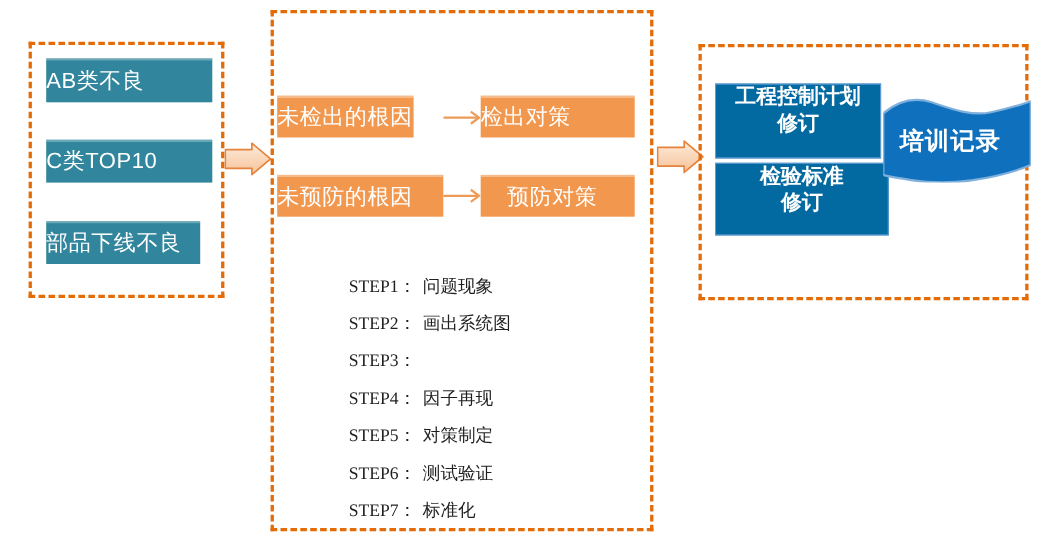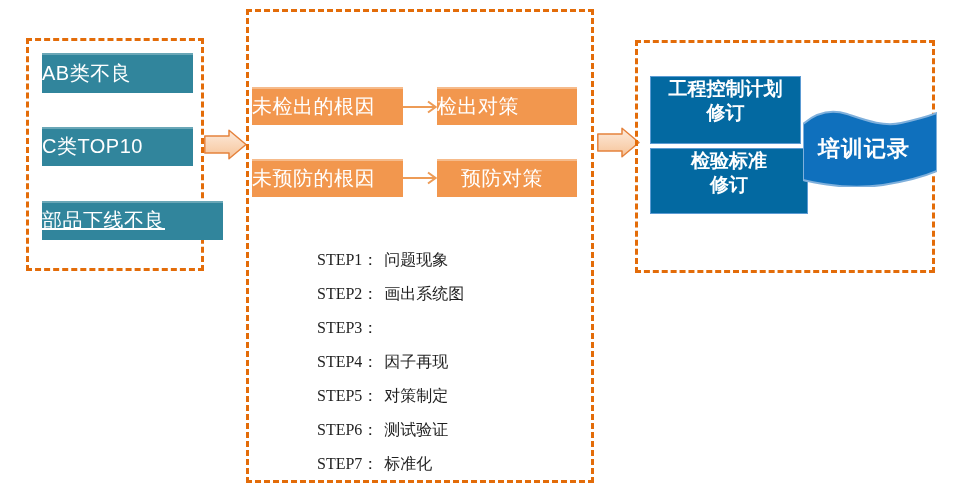--- a/index.html
+++ b/index.html
@@ -43,37 +43,37 @@
 <div class="stage">
 
   <div class="dashed-panel" style="left:26px; top:38px; width:178px; height:233px;"></div>
 
   <div class="cbox teal" style="left:42px; top:53px; width:151px; height:40px;">
     <span>AB类不良</span>
   </div>
   <div class="cbox teal" style="left:42px; top:127px; width:151px; height:39px;">
     <span>C类TOP10</span>
   </div>
-  <div class="cbox teal" style="left:42px; top:201px; width:181px; height:39px;text-decoration:underline;">
+  <div class="cbox teal" style="left:42px; top:201px; width:140px; height:39px;">
     <span>部品下线不良</span>
   </div>
 
   <svg class="arrow-abs" style="left:204px; top:129px;" width="43" height="31" viewBox="0 0 43 31">
     <defs>
       <linearGradient id="agrad1" x1="0" y1="0" x2="0" y2="1">
         <stop offset="0" stop-color="#FDEBDC"></stop>
         <stop offset="1" stop-color="#F6C398"></stop>
       </linearGradient>
     </defs>
     <path d="M0.8 7 L25 7 L25 1.2 L42 15.5 L25 29.8 L25 24 L0.8 24 Z" fill="url(#agrad1)" stroke="#E5823C" stroke-width="1.5" stroke-linejoin="round"></path>
   </svg>
 
   <div class="dashed-panel" style="left:246px; top:9px; width:348px; height:474px;"></div>
 
-  <div class="cbox orange" style="left:252px; top:87px; width:151px; height:38px;">
+  <div class="cbox orange" style="left:252px; top:87px; width:124px; height:38px;">
     <span>未检出的根因</span>
   </div>
   <svg class="arrow-abs" style="left:403px; top:100px;" width="34" height="14" viewBox="0 0 34 14">
     <line x1="0" y1="7" x2="31" y2="7" stroke="#ED9B56" stroke-width="2"></line>
     <polyline points="25,1.5 32.5,7 25,12.5" fill="none" stroke="#ED9B56" stroke-width="2"></polyline>
   </svg>
   <div class="cbox orange" style="left:252px; top:159px; width:151px; height:38px;">
     <span>未预防的根因</span>
   </div>
 
@@ -132,21 +132,21 @@
 
   <div class="cbox blue" style="left:650px; top:76px; width:151px; height:68px;">
     <span>工程控制计划</span>
     <span>修订</span>
   </div>
   <div class="cbox blue" style="left:650px; top:148px; width:158px; height:66px;">
     <span>检验标准</span>
     <span>修订</span>
   </div>
 
-  <div class="flag-wrap" style="left:803px; top:110px; width:122px; height:77px;">
+  <div class="flag-wrap" style="left:803px; top:89px; width:122px; height:77px;">
     <svg width="134" height="77" viewBox="0 0 134 77">
       <path d="M0 14
                C 14 2, 28 -1, 44 4
                C 62 10, 80 17, 98 13
                C 112 10, 126 6, 134 3
                L 134 61
                C 120 67, 100 72, 80 75
                C 62 77.5, 40 77, 24 74.5
                C 12 72.5, 4 71.5, 0 70 Z" fill="#0F70BD" stroke="#7FB0DC" stroke-width="2" stroke-linejoin="round"></path>
     </svg>

